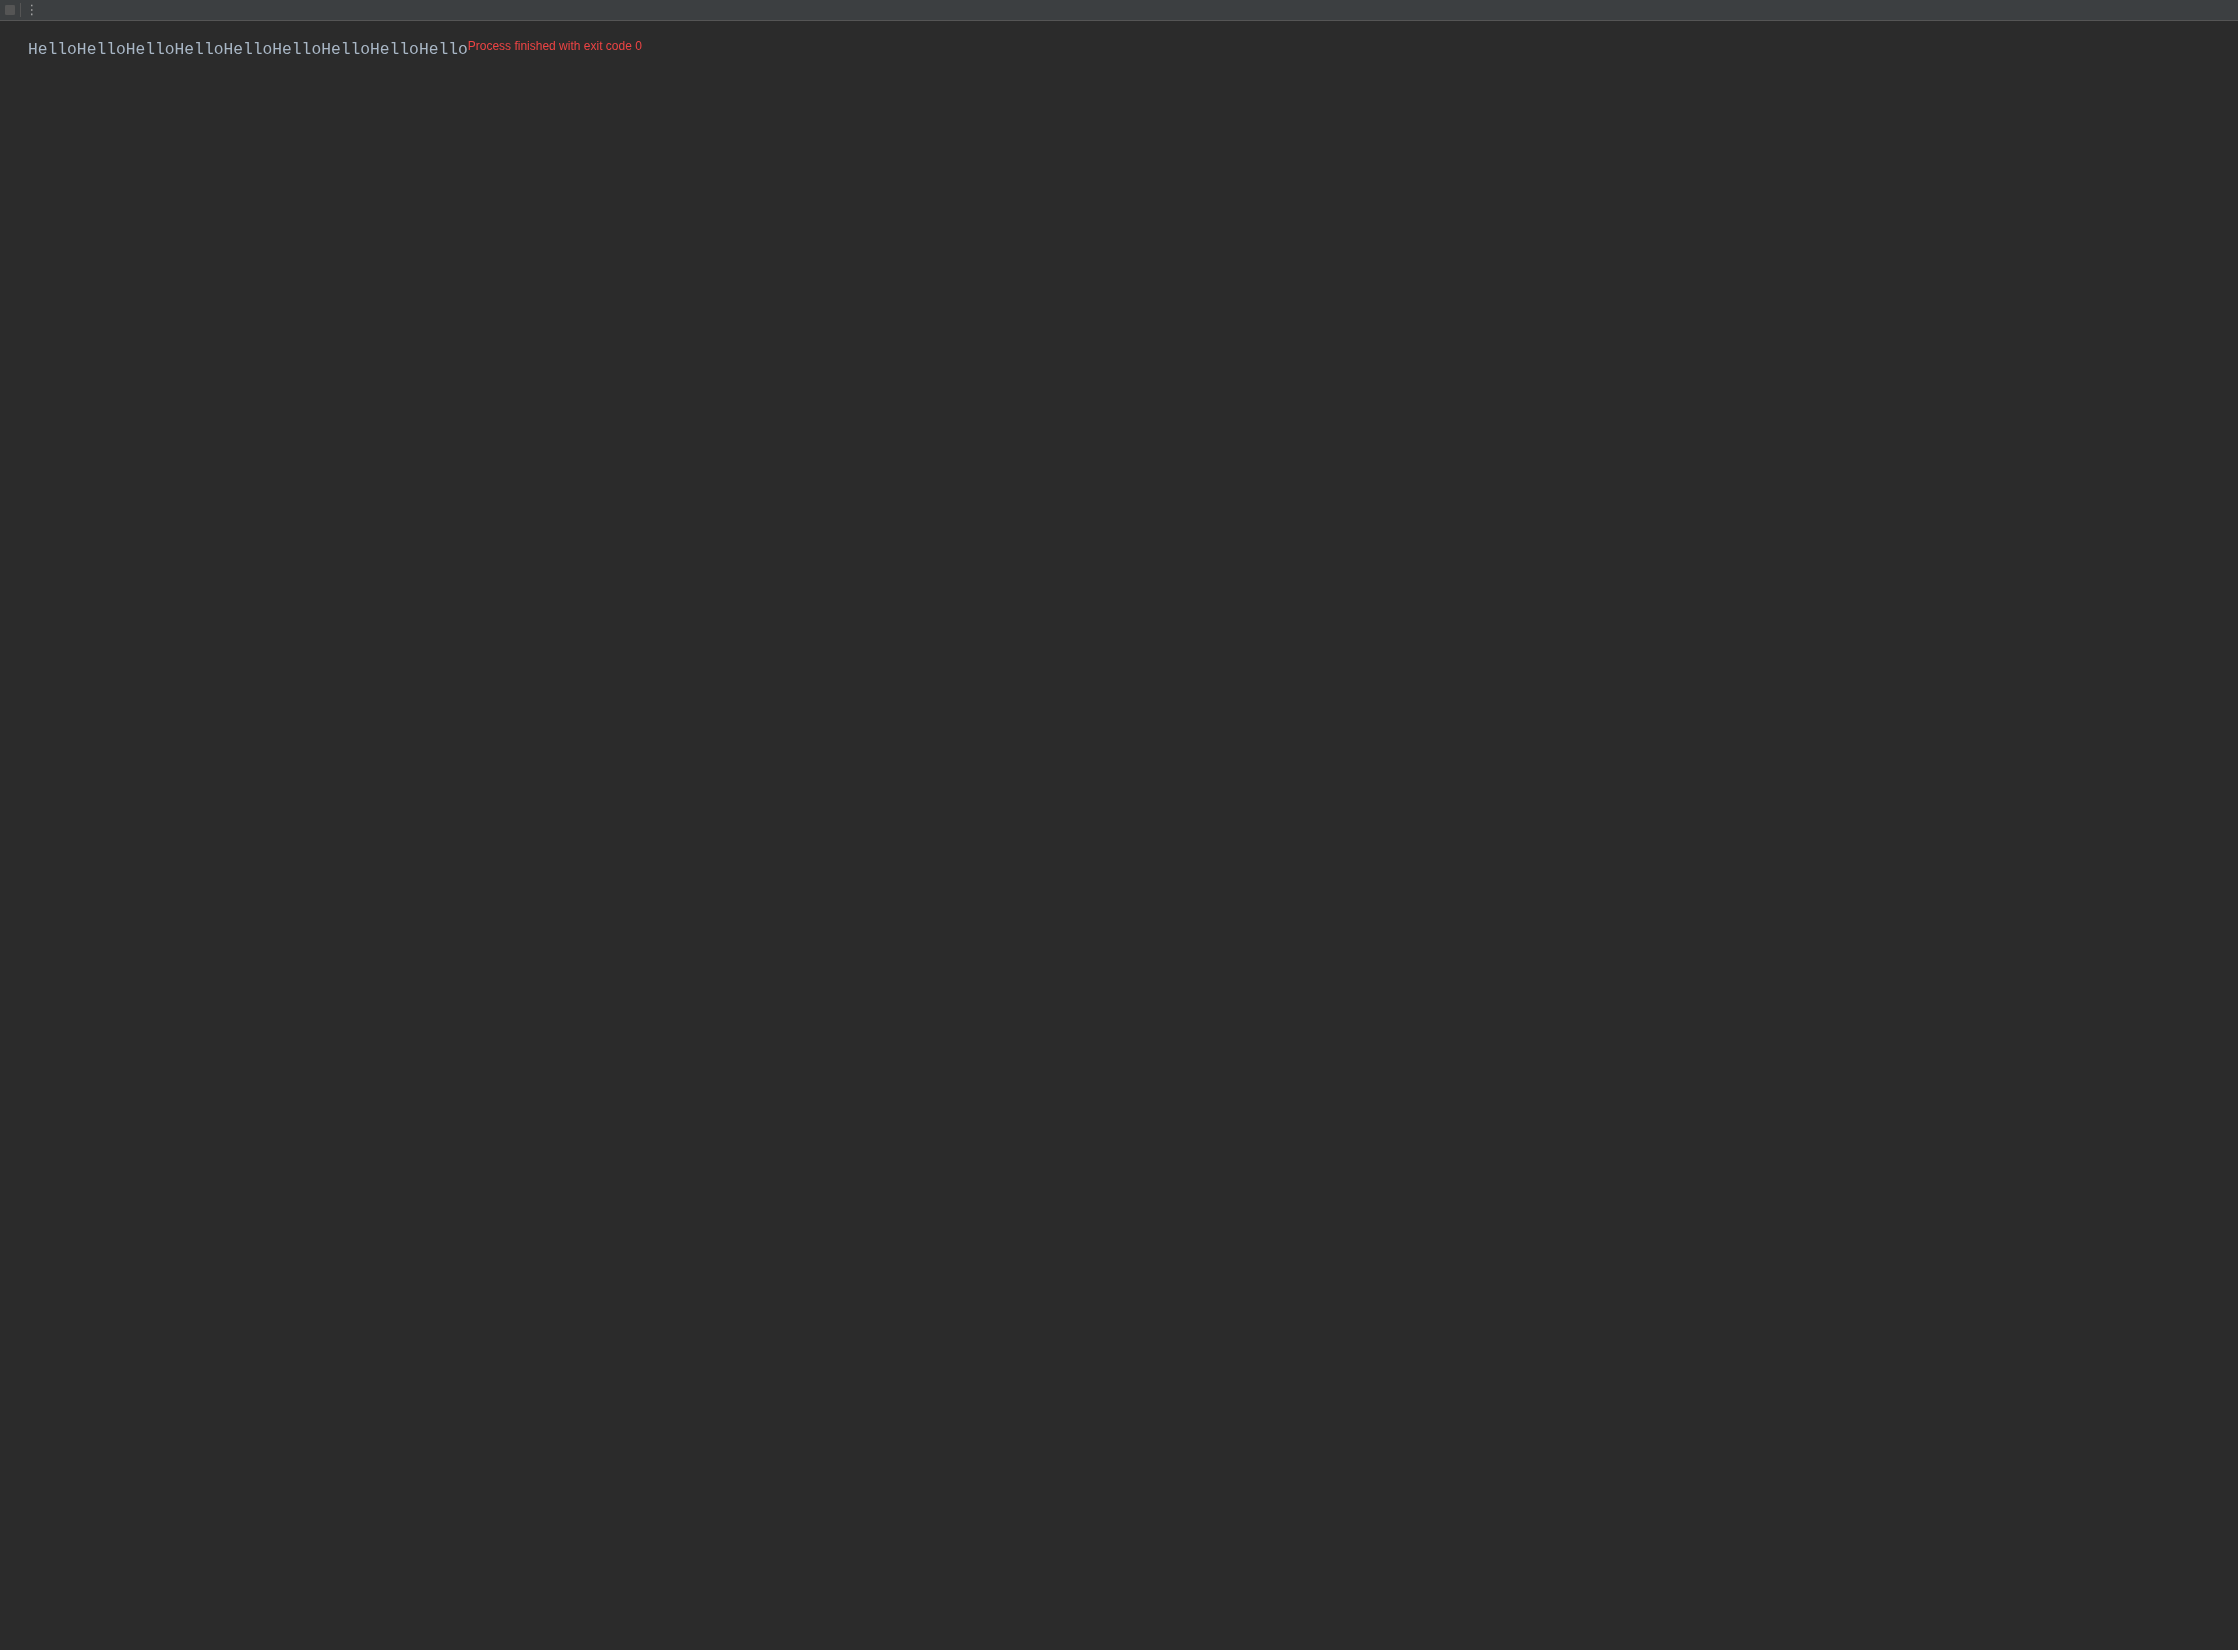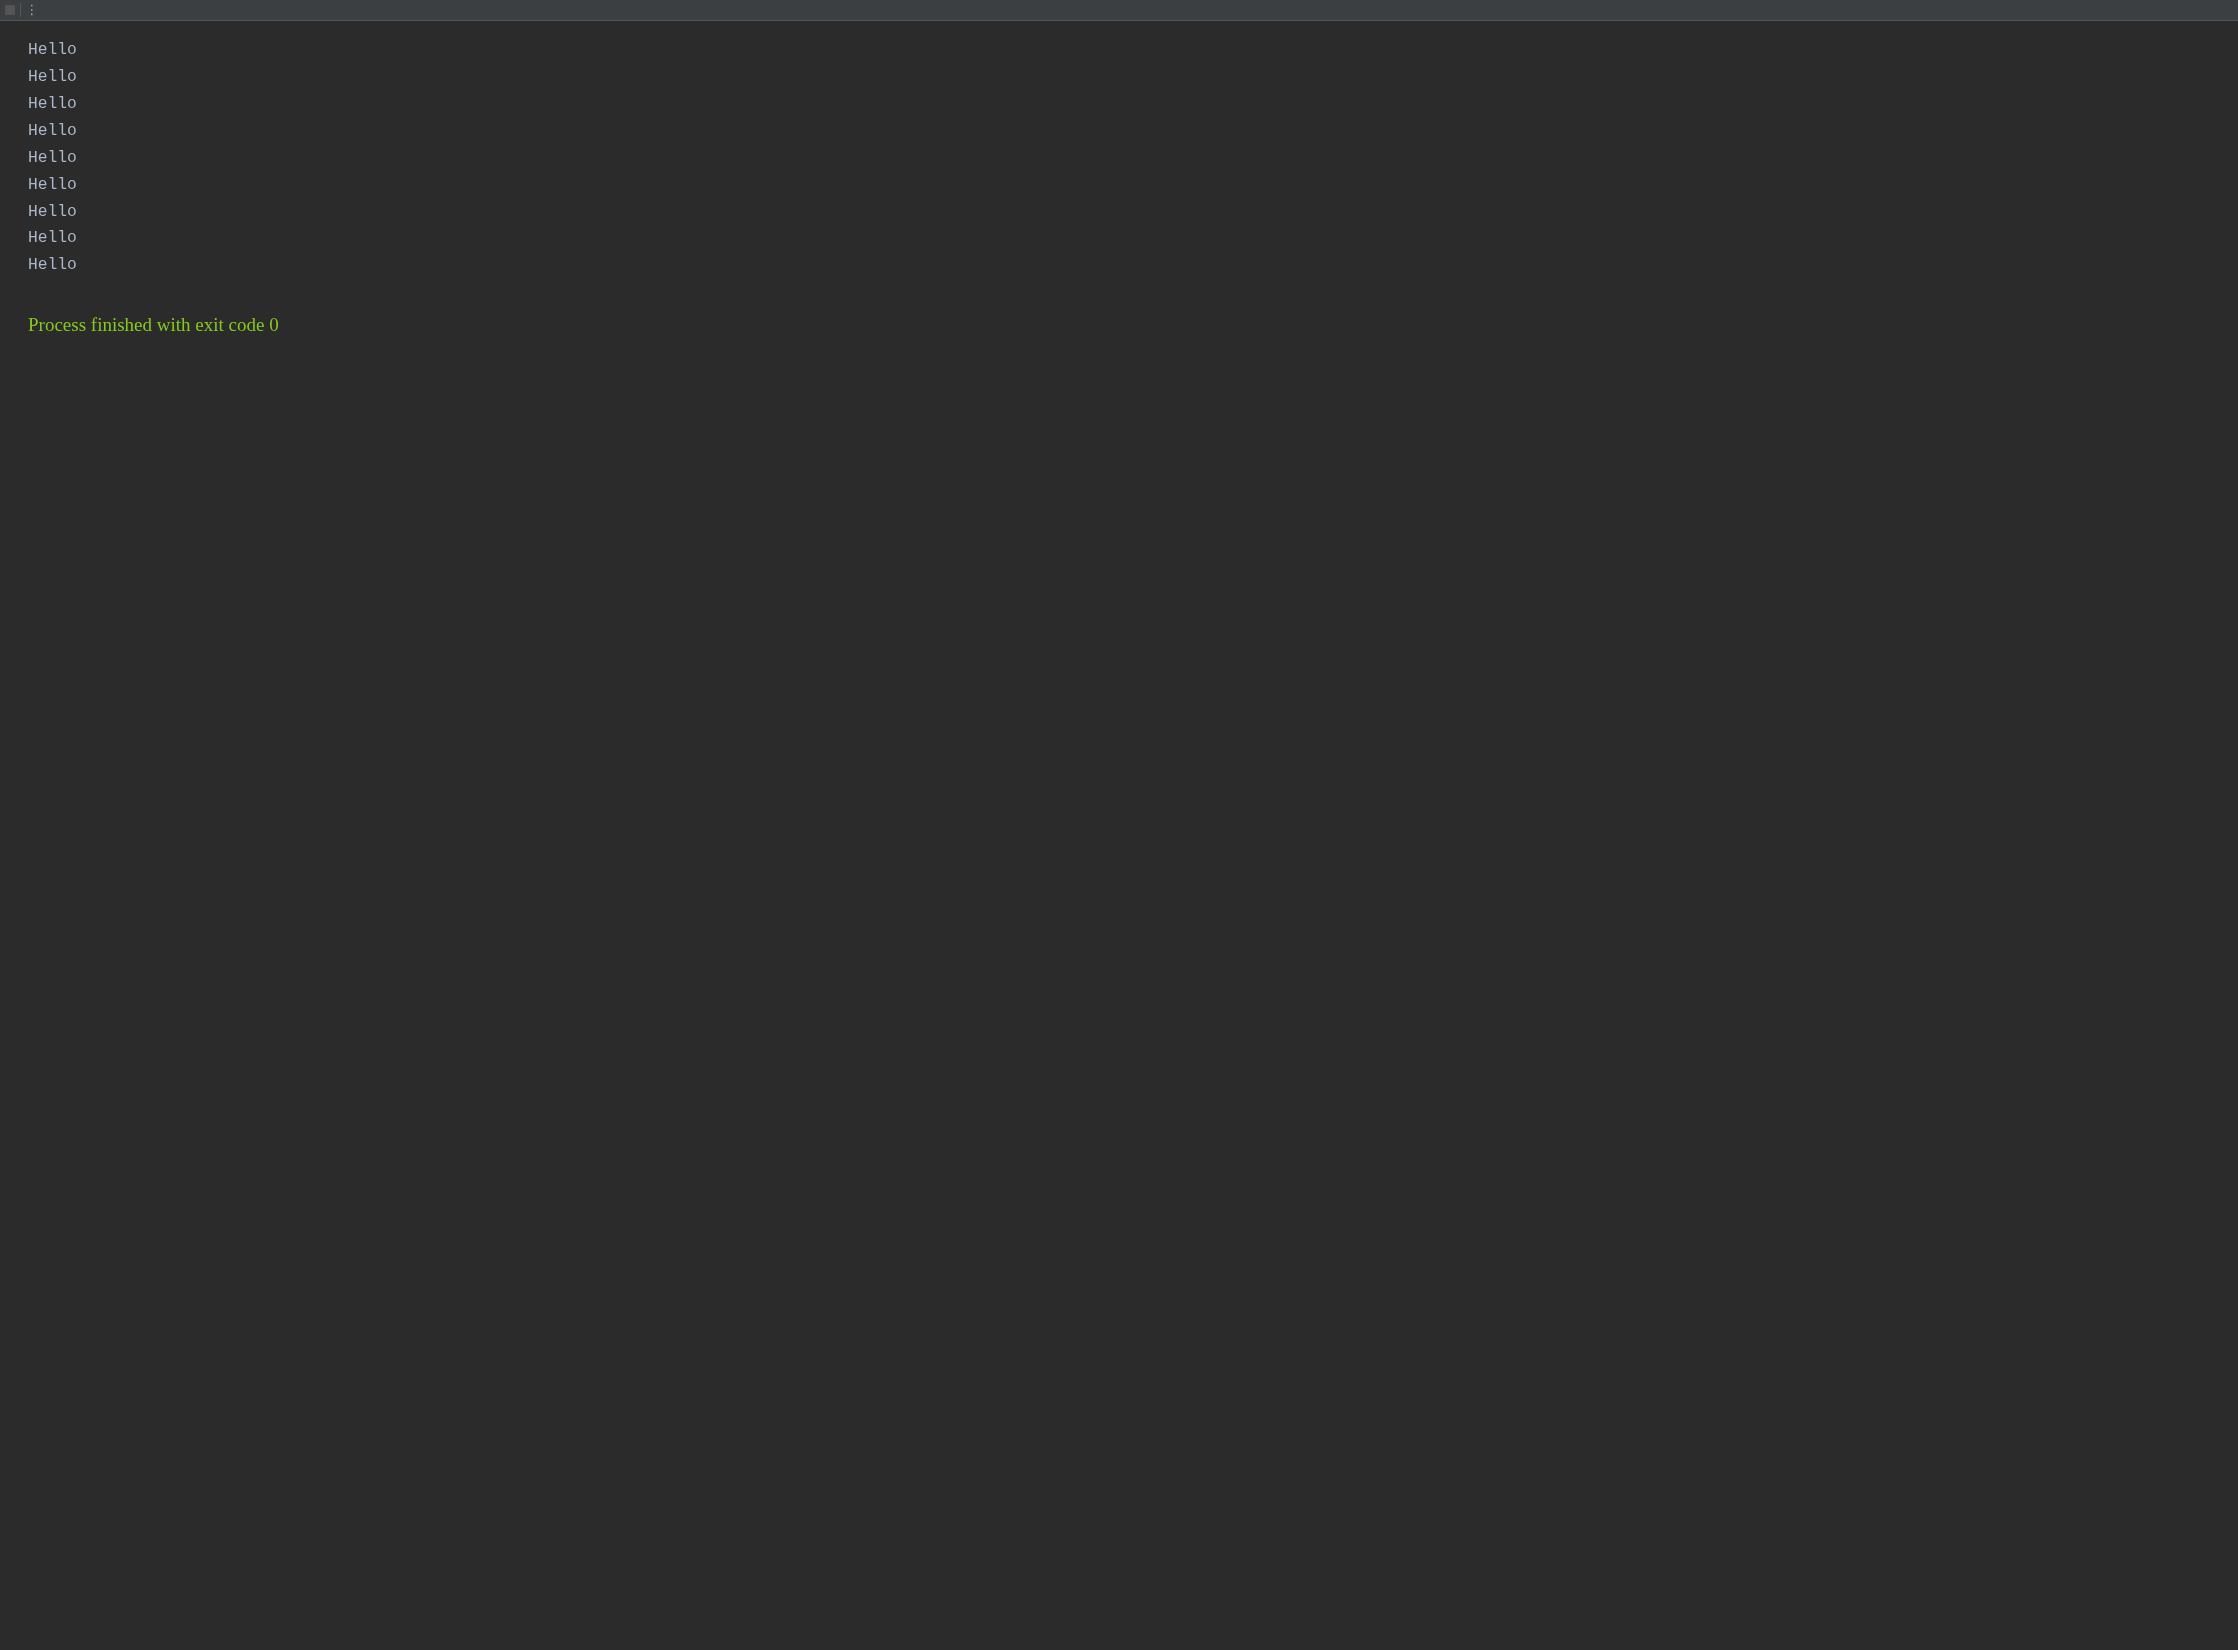--- a/index.html
+++ b/index.html
@@ -44,42 +44,42 @@
 
     .top-bar-divider {
       width: 0.6px;
       height: 14px;
       background-color: #555;
     }
 
     .terminal-content {
       padding: 16.3px 28px;
       display: flex;
-      flex-direction: column;
+      flex-direction: row;
       gap: 0;
     }
 
     .terminal-line {
       font-size: 16.3px;
       color: #a9b7c6;
       line-height: 1.65;
       white-space: pre;
       font-family: 'Courier New', Courier, monospace;
     }
 
     .terminal-spacer {
       height: 30px;
     }
 
     .terminal-exit-line {
-      font-size: 19px;
-      color: #84cc16;
+      font-size: 12px;
+      color: #ef4444;
       line-height: 1.65;
       white-space: pre;
-      font-family: Liberation Serif, serif;
+      font-family: Liberation Sans, sans-serif;
     }
   </style>
 </head>
 <body>
 
 <div class="top-bar">
   <div class="top-bar-square"></div>
   <div class="top-bar-divider"></div>
   <span class="top-bar-dots">⋮</span>
 </div>

